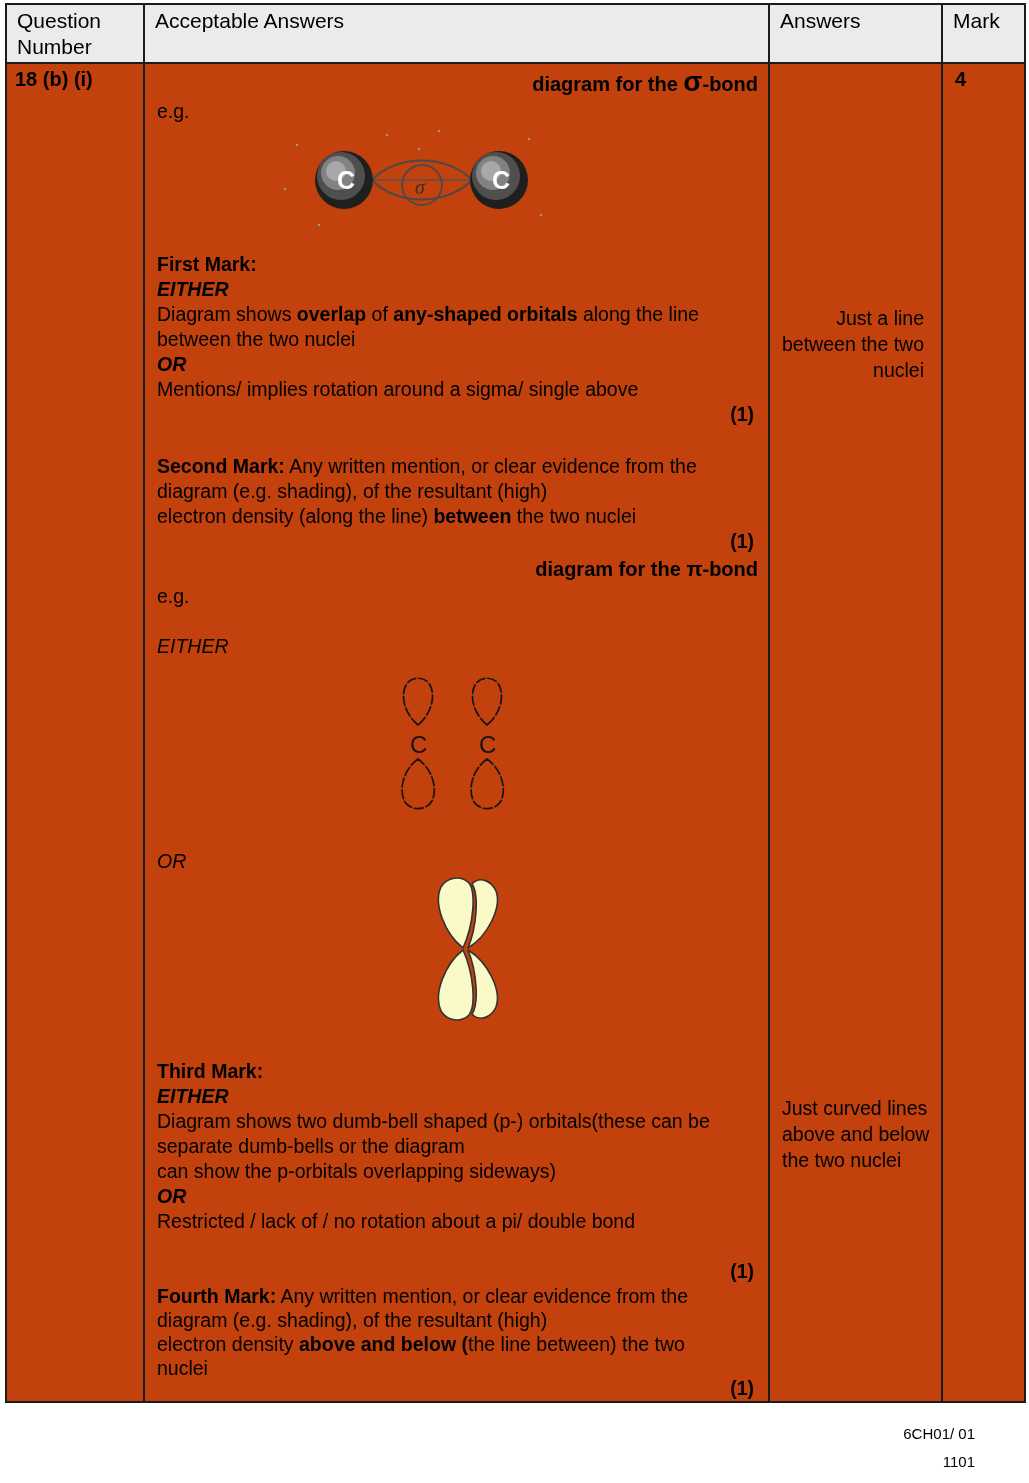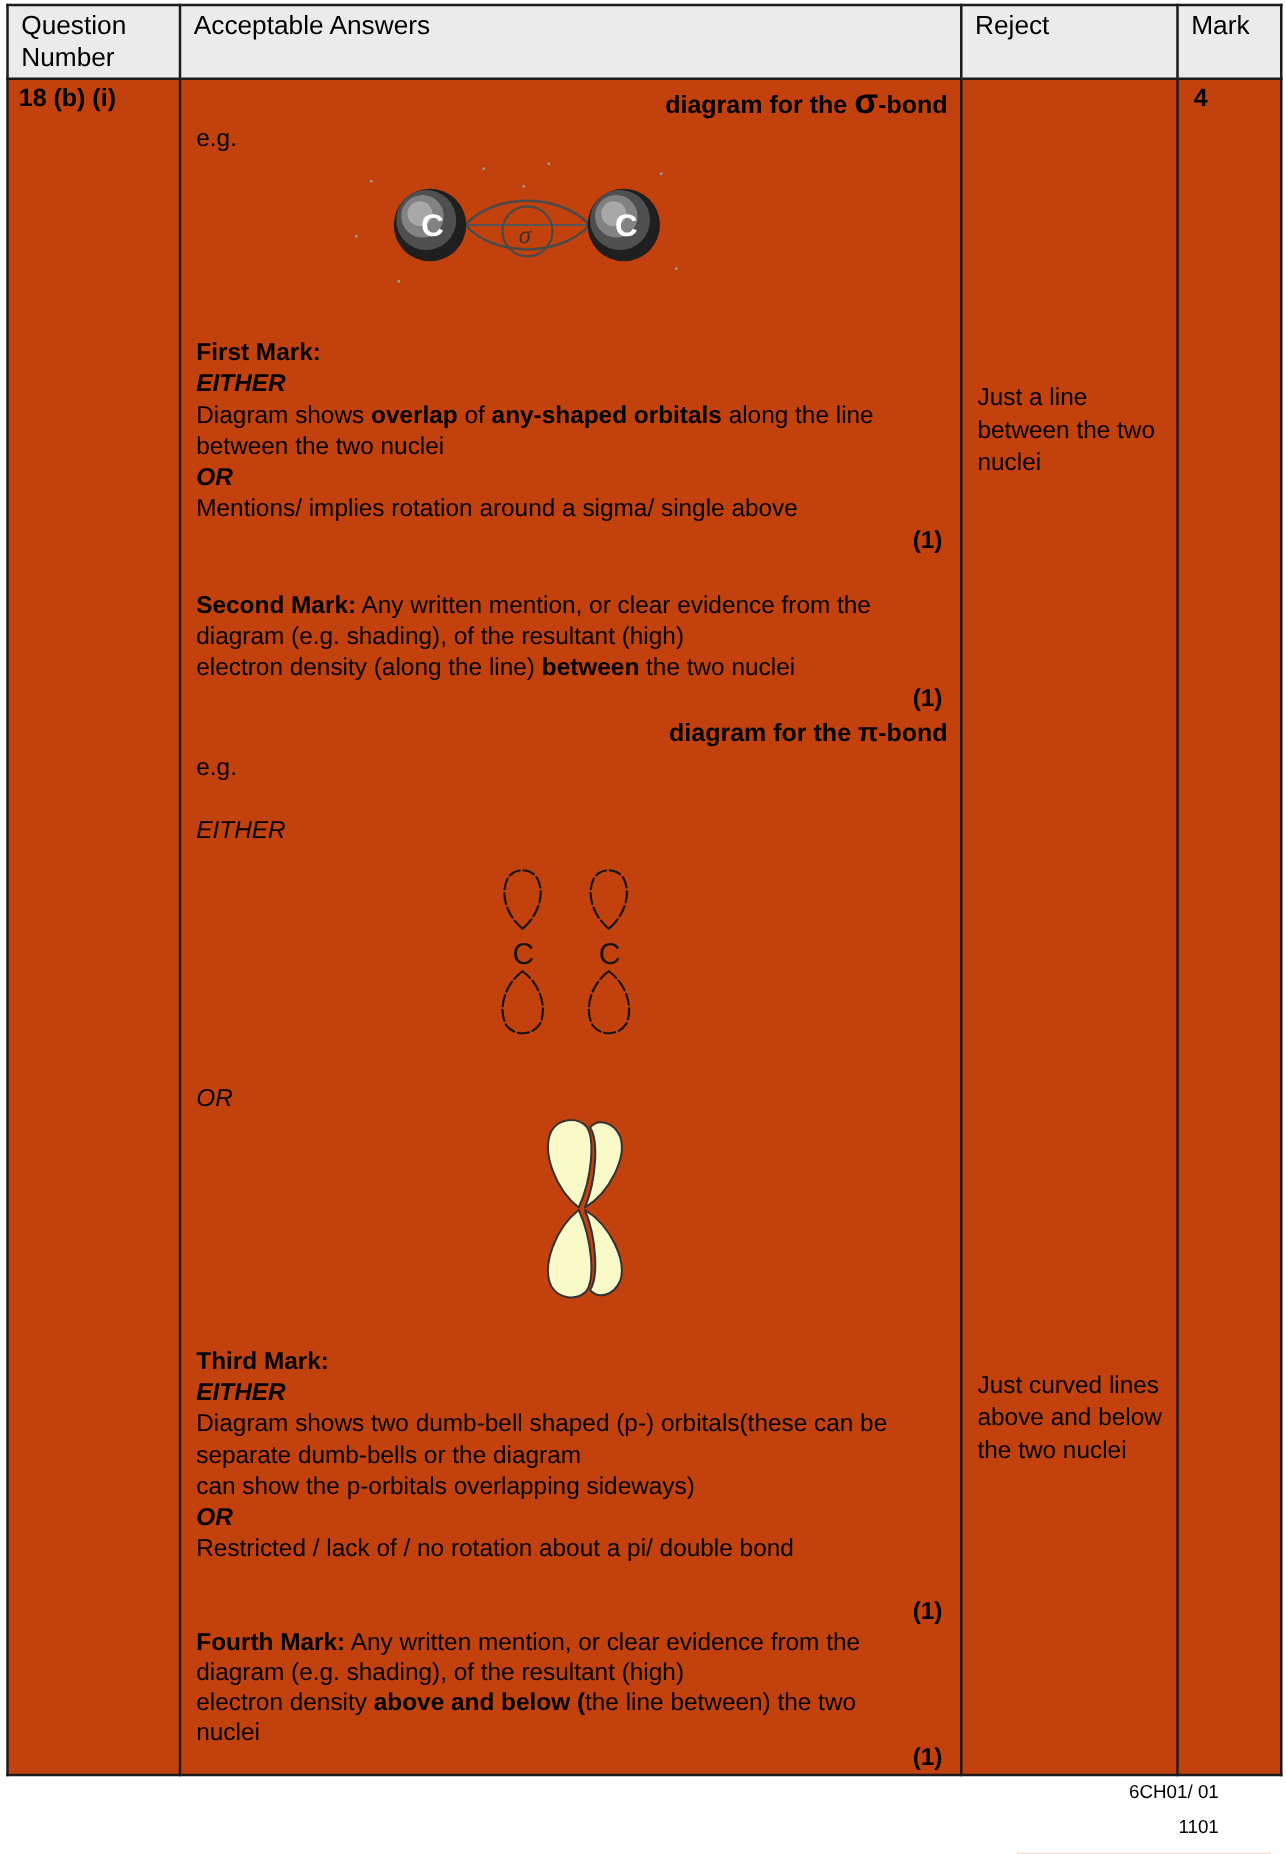--- a/index.html
+++ b/index.html
@@ -32,30 +32,30 @@
   .sym-pi { font-size:21px; font-weight:bold; }
   .b  { font-weight:bold; }
   .bi { font-weight:bold; font-style:italic; }
   .i  { font-style:italic; }
   .pts { text-align:right; font-weight:bold; padding-right:4px; }
 
   .sigma-svg  { display:block; margin:2px 0 0 121px; }
   .sketch-svg { display:block; margin:8px 0 0 238px; }
   .lobes-svg  { display:block; margin:0 0 0 268px; }
 
-  .mt26 { margin-top:36px; }
+  .mt26 { margin-top:18px; }
   .mt27 { margin-top:27px; }
   .mt25 { margin-top:25px; }
   .mt35 { margin-top:37px; }
   .mt36 { margin-top:36px; }
   .fourth { line-height:24px; }
   .pts-last { margin-top:-4px; }
 
   .r-cell { padding:5px 8px 0 12px; font-size:19.5px; line-height:26px; }
-  .reject-1 { margin-top:236px; width:142px; }
+  .reject-1 { margin-top:236px; width:142px;text-align:right; }
   .reject-2 { margin-top:712px; width:152px; }
 
   .footer {
     position:absolute; right:54px; top:1420px; text-align:right;
     font-size:15px; line-height:28px;
   }
 </style>
 </head>
 <body>
 
@@ -65,21 +65,21 @@
     <colgroup>
       <col style="width:138px">
         <col style="width:625px">
         <col style="width:173px">
         <col style="width:83px">
     </colgroup>
     <thead>
       <tr>
         <th>Question Number</th>
         <th>Acceptable Answers</th>
-        <th>Reject</th>
+        <th>Answers</th>
         <th>Mark</th>
       </tr>
     </thead>
     <tbody>
       <tr>
 
         <td class="q-cell">
           <span>18 (b) (i)</span>
         </td>
 

